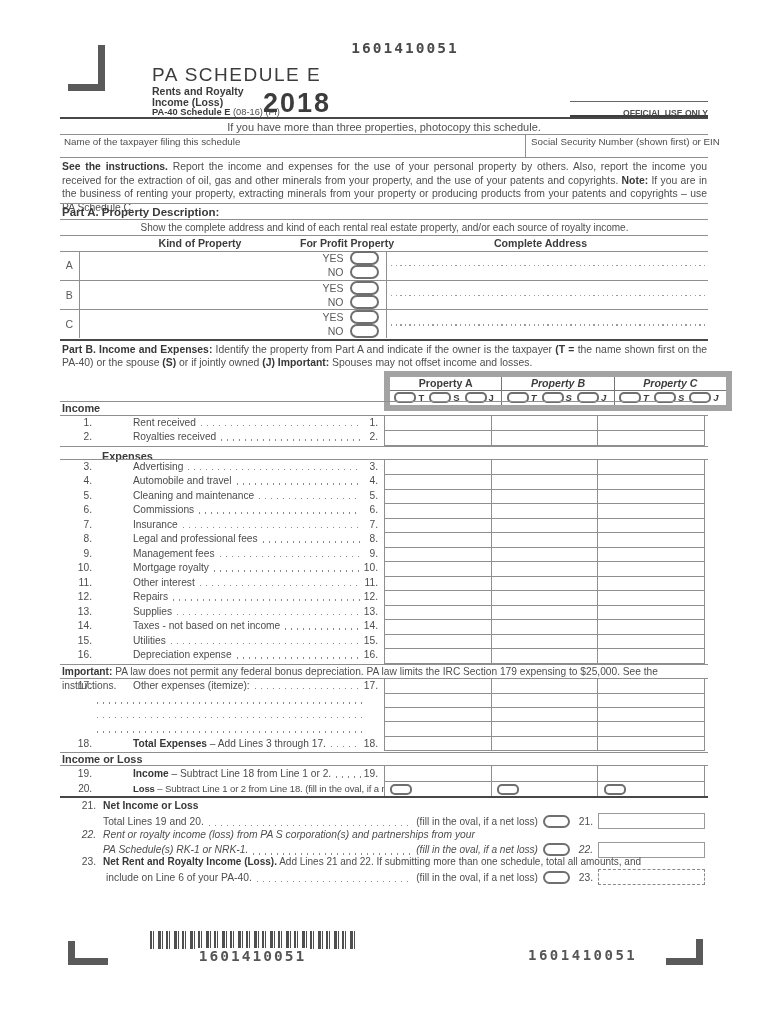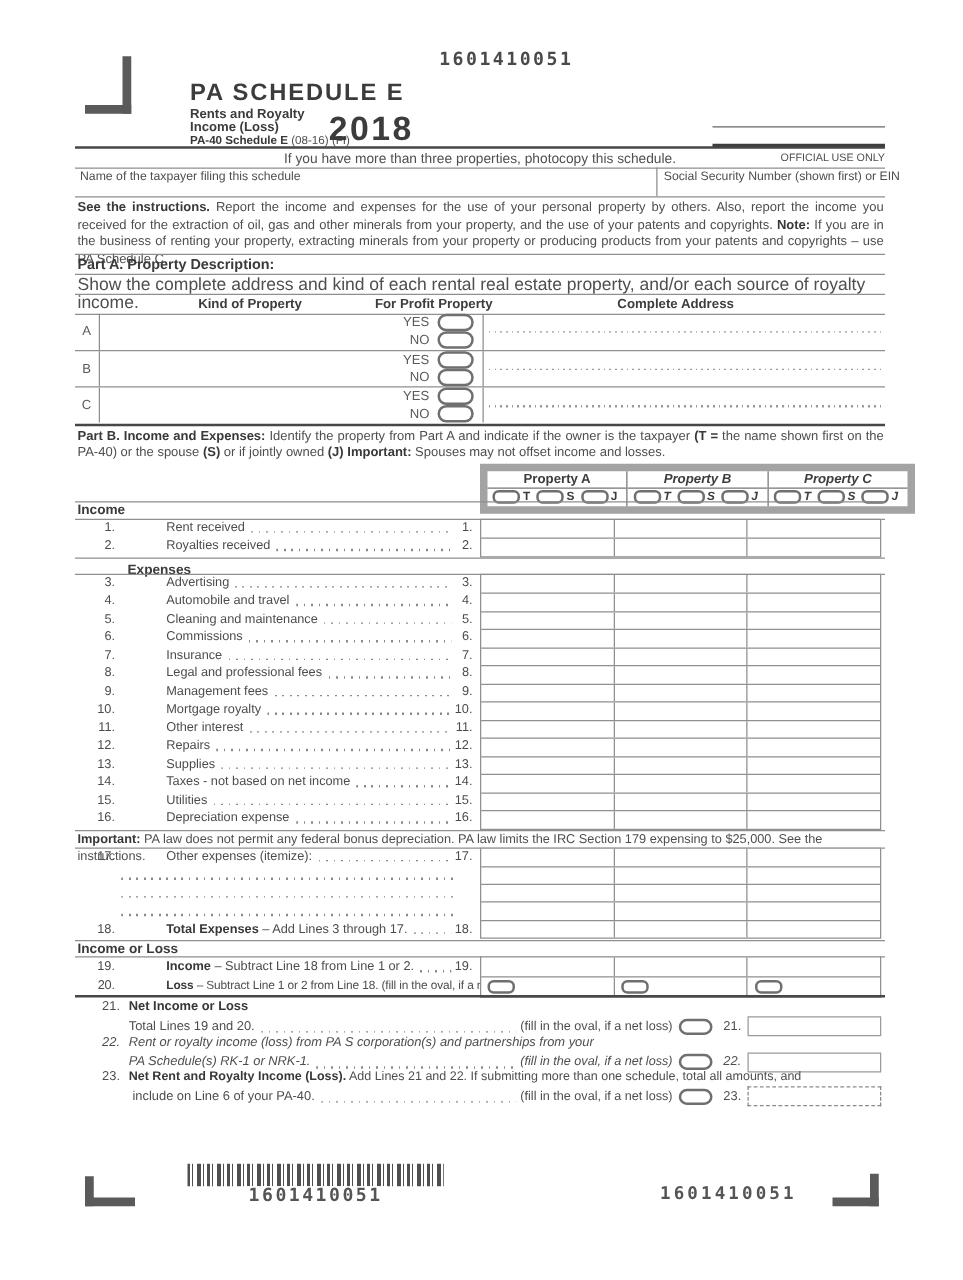--- a/index.html
+++ b/index.html
@@ -15,27 +15,27 @@
   
   .mark{position:absolute;box-sizing:border-box;}
   #mark-tl{left:68px;top:45px;width:37px;height:46px;border-right:7px solid #5a5a5a;border-bottom:7px solid #5a5a5a;}
   #mark-bl{left:68px;top:941px;width:40px;height:24px;border-left:7px solid #5a5a5a;border-bottom:7px solid #5a5a5a;}
   #mark-br{left:666px;top:939px;width:37px;height:26px;border-right:7px solid #5a5a5a;border-bottom:7px solid #5a5a5a;}
 
   
   .mono{font-family:"DejaVu Sans Mono","Liberation Mono",monospace;}
   #top-num{position:absolute;left:340px;top:40px;width:130px;text-align:center;
            font-size:14.5px;font-weight:bold;letter-spacing:2px;color:#4a4a4a;}
-  #title{position:absolute;left:152px;top:64px;font-size:19px;font-weight:bold;letter-spacing:1.5px;color:#3c3c3c;}
+  #title{position:absolute;left:152px;top:64px;font-size:19px;font-weight:normal;letter-spacing:1.5px;color:#3c3c3c;}
   #sub1{position:absolute;left:152px;top:85px;font-size:10.5px;font-weight:bold;color:#3c3c3c;}
   #sub2{position:absolute;left:152px;top:96px;font-size:10.5px;font-weight:bold;color:#3c3c3c;}
   #formcode{position:absolute;left:152px;top:107px;font-size:9.3px;color:#4e4e4e;}
   #year{position:absolute;left:263px;top:88px;font-size:27px;font-weight:bold;letter-spacing:2px;color:#3c3c3c;}
   #official{position:absolute;left:570px;top:101px;width:138px;border-top:1px solid #666;
-            padding-top:19px;text-align:right;font-size:8.6px;color:#4e4e4e;}
+            padding-top:6px;text-align:right;font-size:8.6px;color:#4e4e4e;font-weight:bold;}
   #official-seg{position:absolute;left:570px;top:115px;width:138px;height:2.5px;background:#3e3e3e;}
   #photocopy{position:absolute;left:60px;top:121px;width:648px;text-align:center;font-size:11px;color:#4f4f4f;}
   .fld-label{position:absolute;font-size:9.8px;color:#4e4e4e;}
   .fld-input{position:absolute;background:transparent;}
 
   
   .para{position:absolute;left:62px;width:645px;font-size:10.4px;line-height:13.6px;text-align:justify;color:#4e4e4e;}
   .sec-h{position:absolute;left:62px;font-weight:bold;font-size:10.9px;color:#3a3a3a;}
 
   
@@ -137,21 +137,21 @@
   <div class="vline" style="left:525px;top:133.5px;height:23px;"></div>
   <div class="fld-label" style="left:531px;top:136px;">Social Security Number (shown first) or EIN</div>
   <div class="fld-input" style="left:525px;top:134px;width:183px;height:22px;"></div>
   <div class="hr" style="top:156.5px;"></div>
 
   <div class="para" style="top:160px;"><b>See the instructions.</b><span> Report the income and expenses for the use of your personal property by others. Also, report the income you received for the extraction of oil, gas and other minerals from your property, and the use of your patents and copyrights. </span><b>Note:</b><span> If you are in the business of renting your property, extracting minerals from your property or producing products from your patents and copyrights – use PA Schedule C.</span></div>
 
   <div class="hr" style="top:203px;"></div>
   <div class="sec-h" style="top:205.5px;font-size:11.5px;">Part A. Property Description:</div>
   <div class="hr" style="top:219px;"></div>
-  <div class="para" style="top:221px;text-align:left;font-size:14px;">Show the complete address and kind of each rental real estate property, and/or each source of royalty income.</div>
+  <div class="para" style="top:221px;text-align:center;font-size:10px;">Show the complete address and kind of each rental real estate property, and/or each source of royalty income.</div>
   <div class="hr" style="top:235px;"></div>
   <div class="pa-colh" style="left:130px;width:140px;">Kind of Property</div>
   <div class="pa-colh" style="left:277px;width:140px;">For Profit Property</div>
   <div class="pa-colh" style="left:468px;width:145px;">Complete Address</div>
   <div class="hr" style="top:250.5px;"></div>
 
   <div id="pa-table">
 
       <div class="pa-row">
         <div class="pa-label">A</div>

